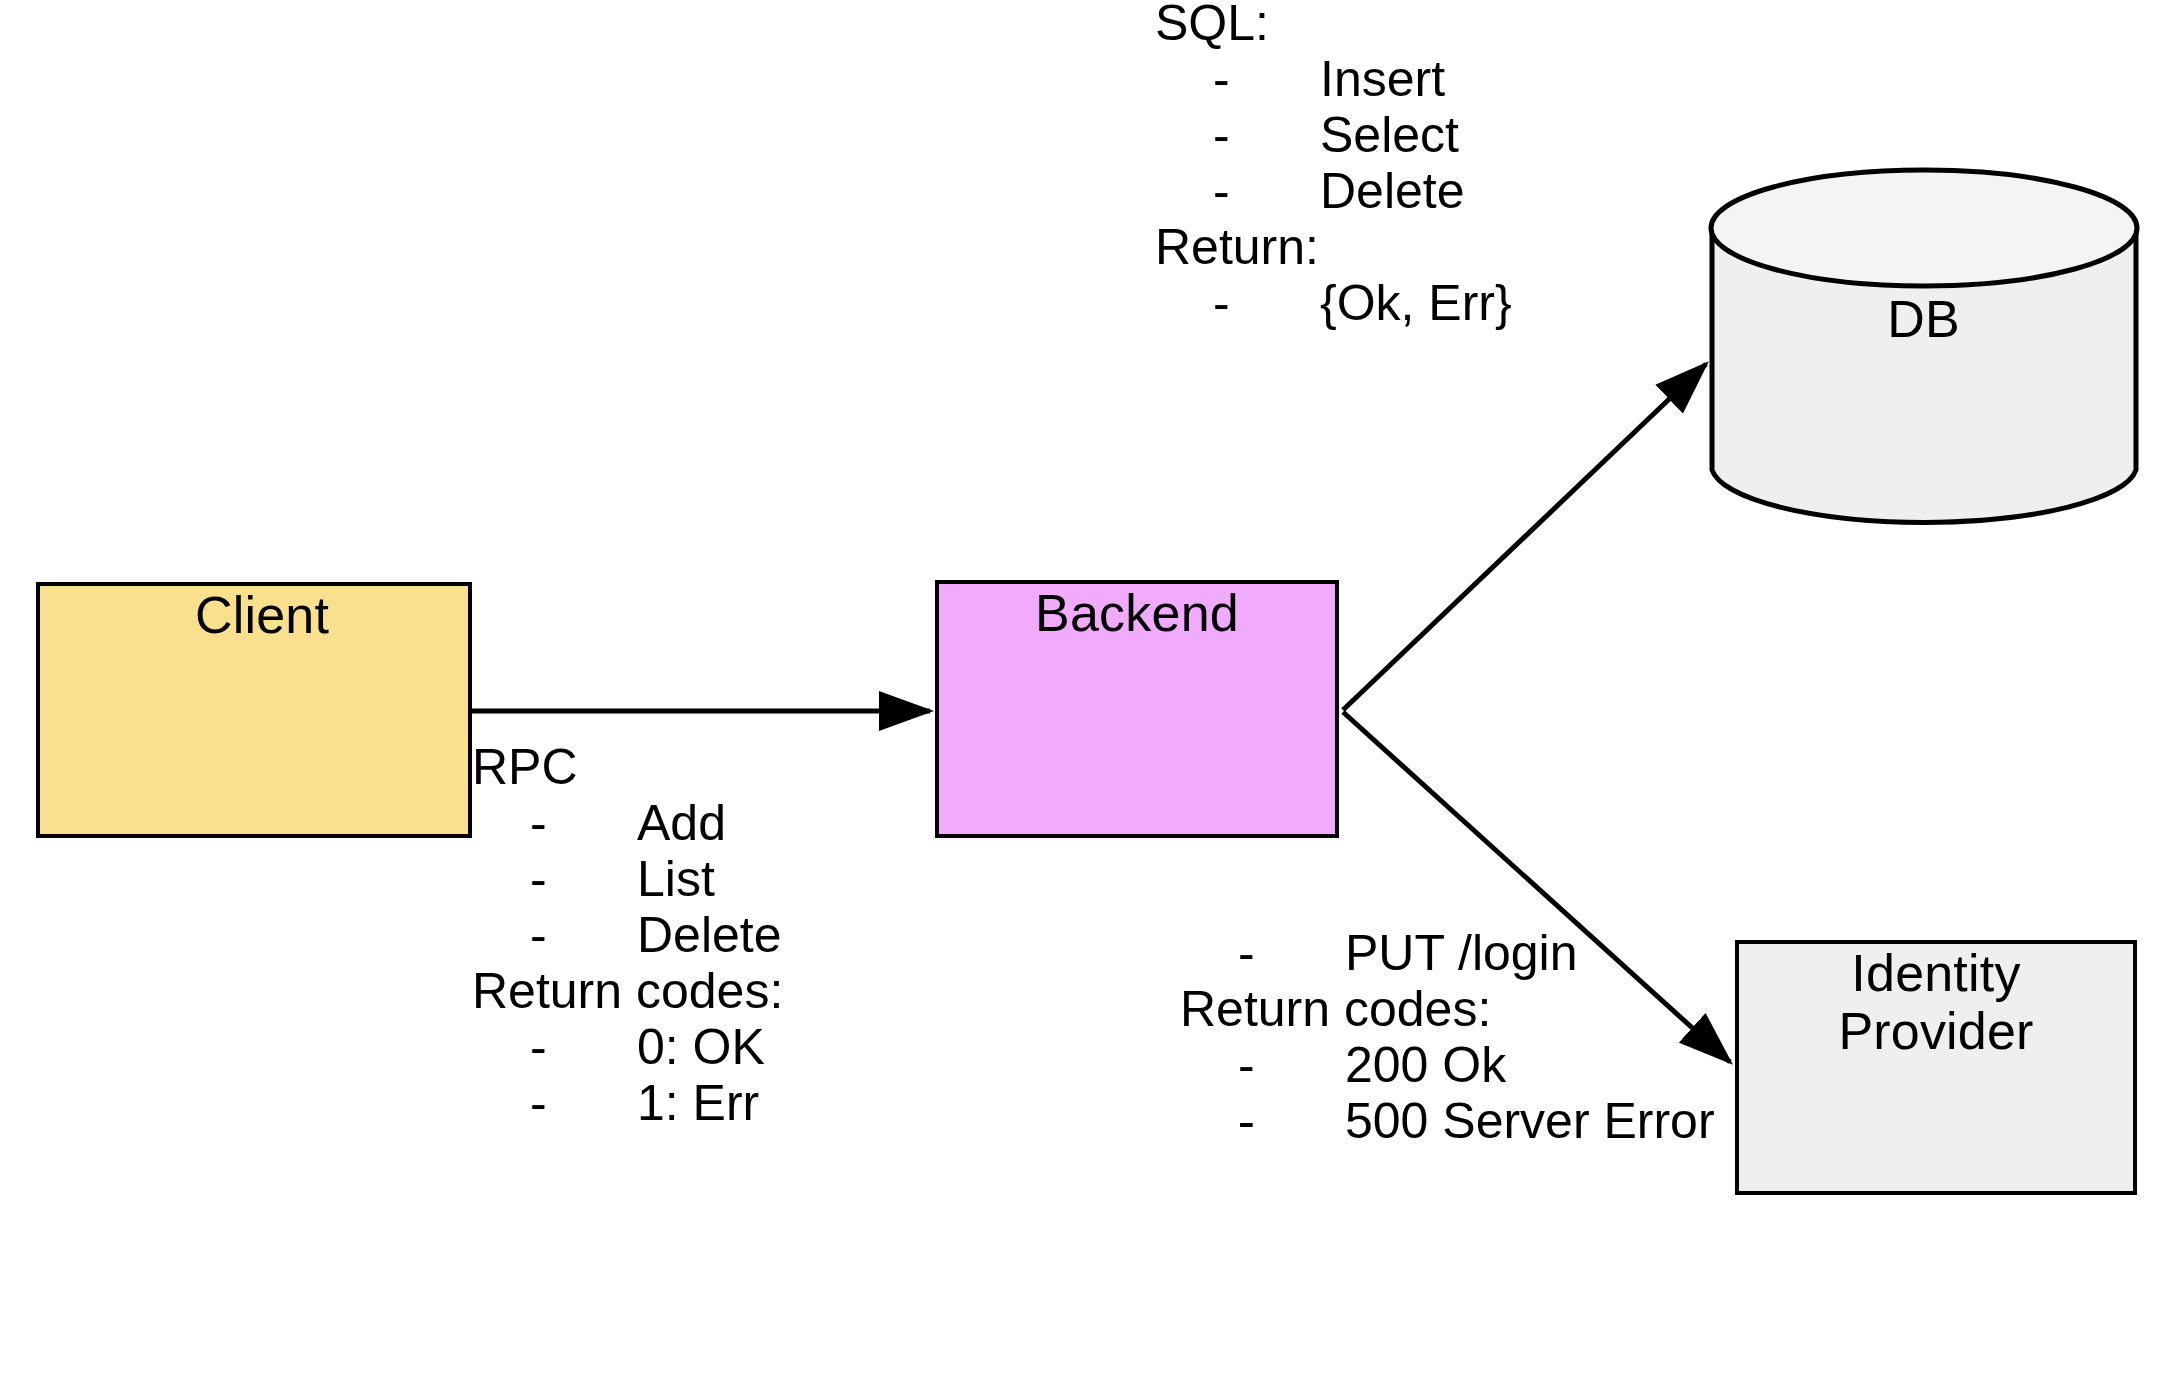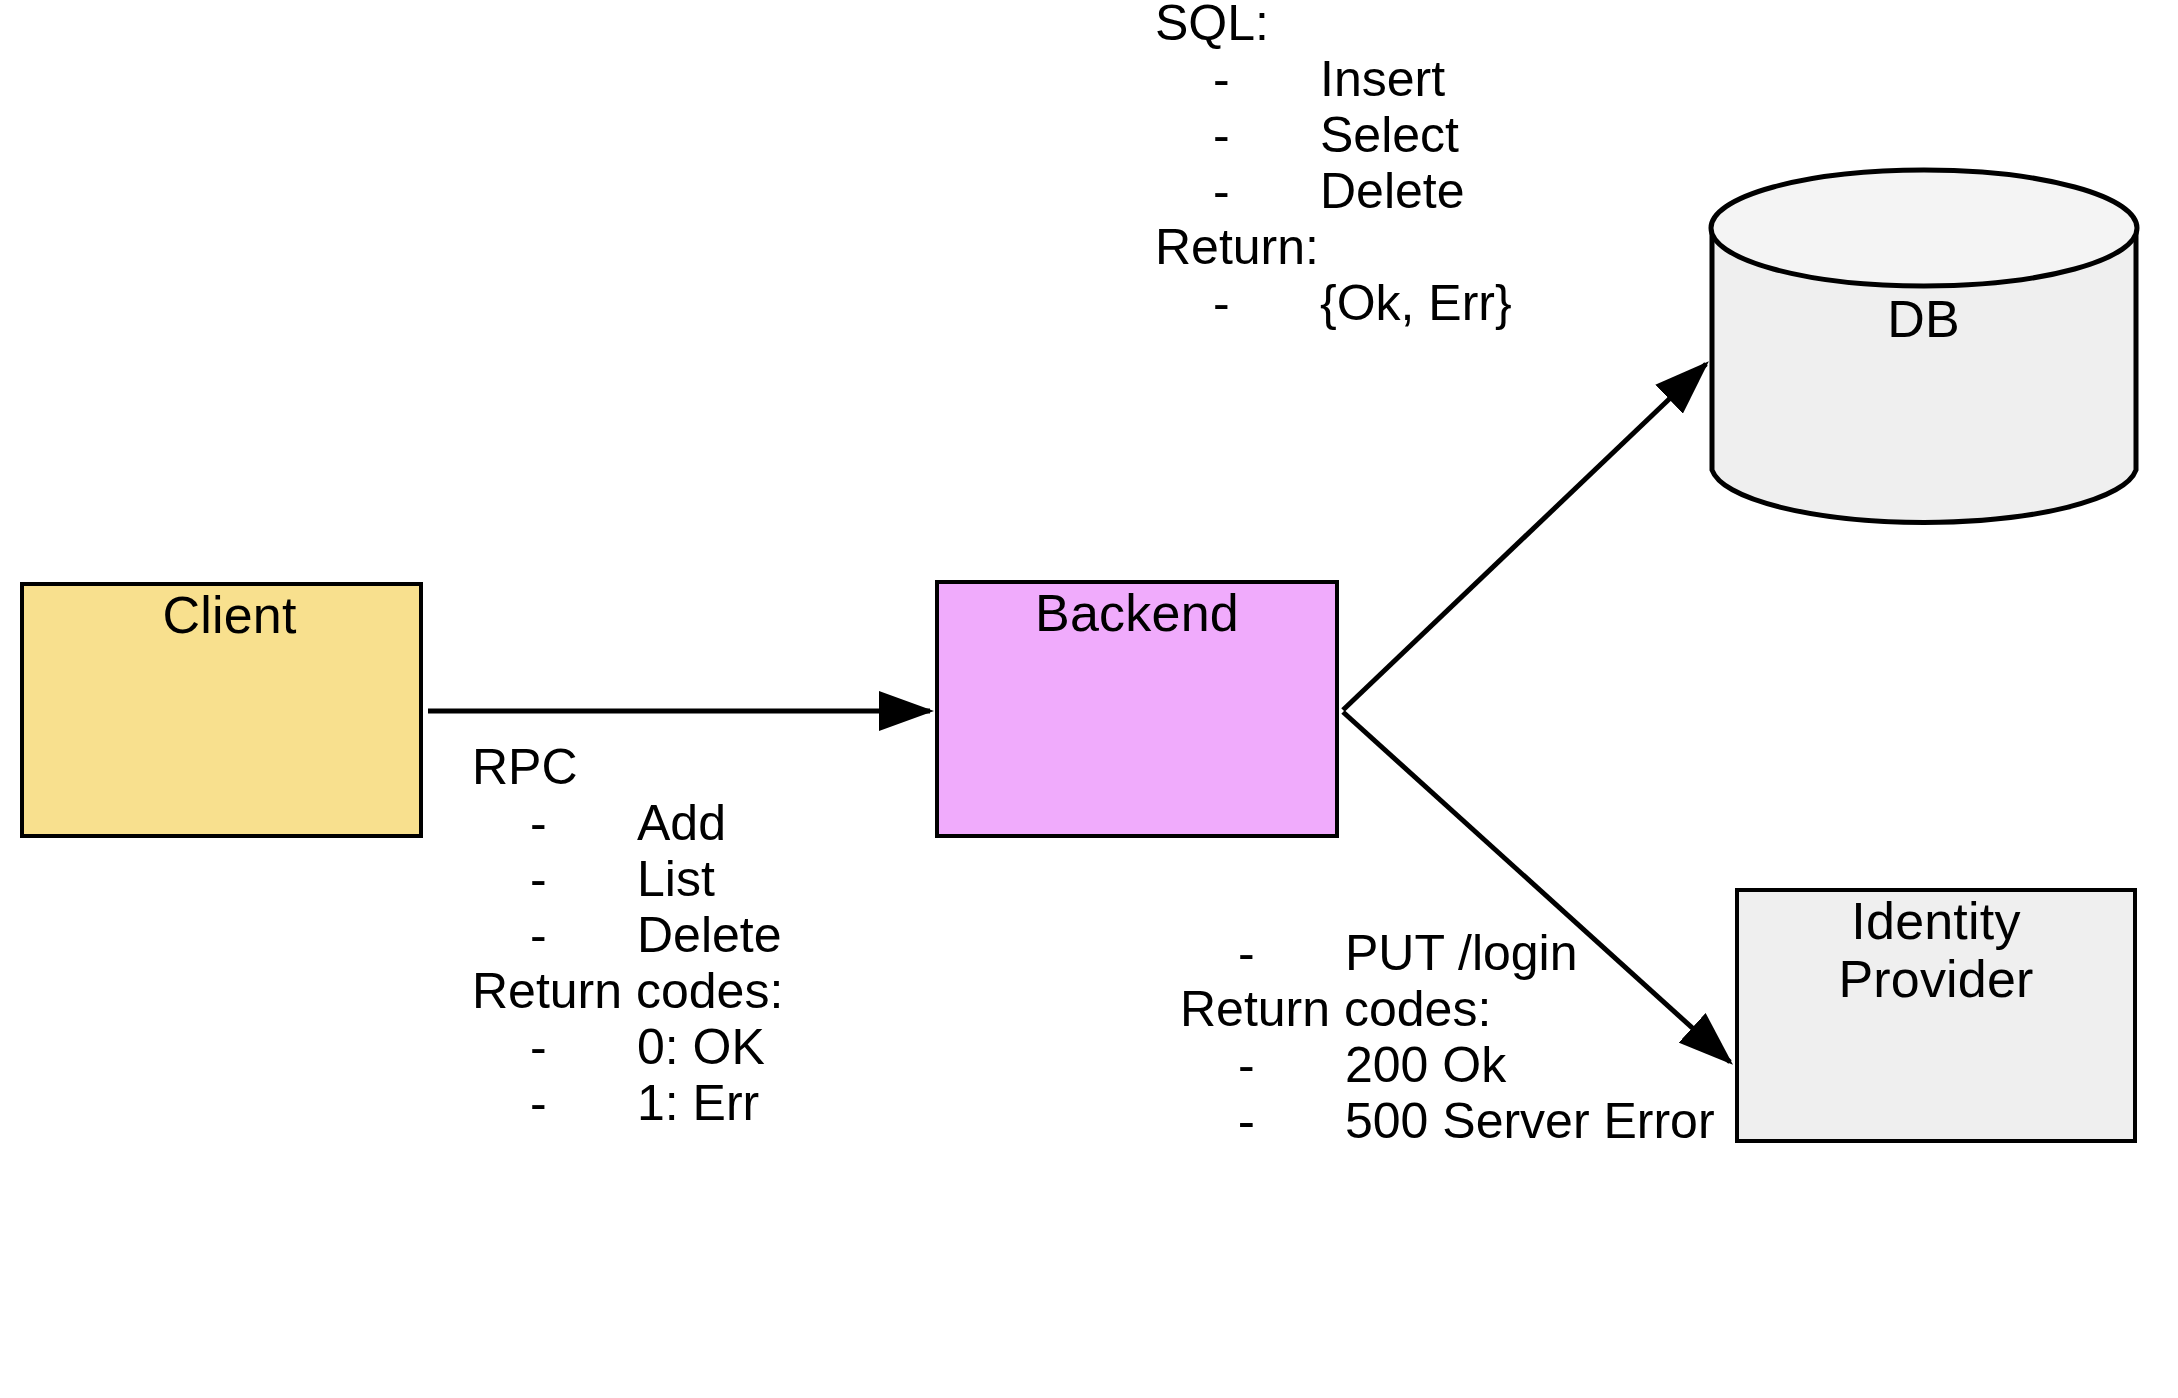--- a/index.html
+++ b/index.html
@@ -33,37 +33,37 @@
     justify-content: center;
     text-align: center;
     line-height: 1.12;
     font-size: 52px;
     letter-spacing: 0.2px;
   }
   .node-rect {
     border: 4px solid #000000;
   }
   .node-client {
-    left: 20px;
+    left: 36px;
     top: 582px;
-    width: 403px;
+    width: 436px;
     height: 256px;
     background: #F8E08E;
     padding-left: 16px;
   }
   .node-backend {
     left: 935px;
     top: 580px;
     width: 404px;
     height: 258px;
     background: #f0abfc;
   }
   .node-idp {
     left: 1735px;
-    top: 888px;
+    top: 940px;
     width: 402px;
     height: 255px;
     background: #EFEFEF;
   }
   .node-db-label {
     left: 1710px;
     top: 290px;
     width: 427px;
     height: 80px;
     background: transparent;

